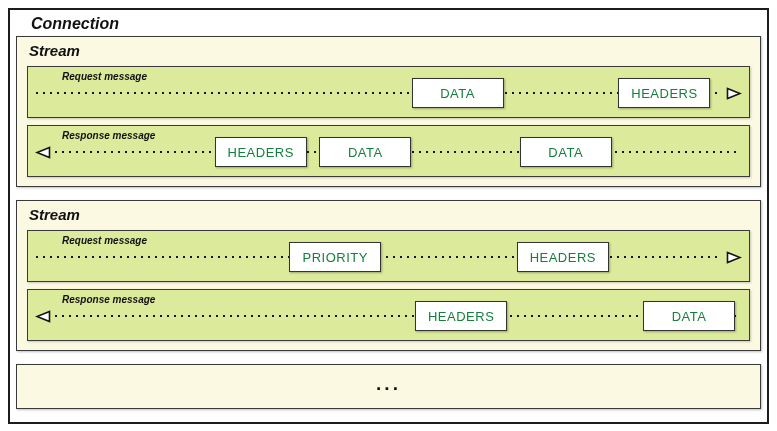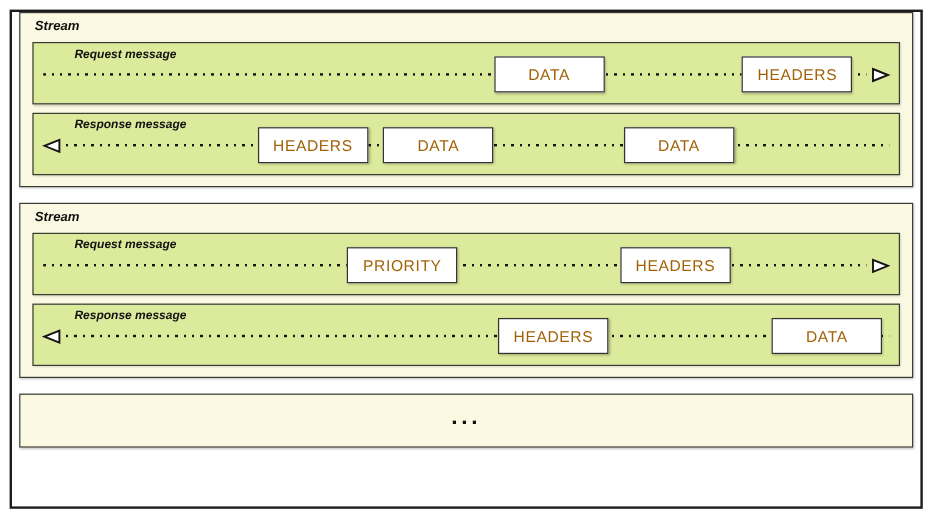--- a/index.html
+++ b/index.html
@@ -22,21 +22,21 @@
     margin: 5px 0 3px 15px;
   }
   .stream {
     border: 1.5px solid #3a3a3a;
     background: #fbf9e1;
     box-shadow: 1px 1px 2px rgba(0,0,0,0.25);
     padding: 2px 10px 9px 10px;
     margin-bottom: 13px;
   }
   .stream-label {
-    font-size: 11px; font-weight: bold; font-style: italic; color: #111;
+    font-size: 15px; font-weight: bold; font-style: italic; color: #111;
     margin: 3px 0 6px 2px;
   }
   .message {
     position: relative;
     height: 52px;
     background: #dcea9b;
     border: 1.5px solid #3a3a3a;
     box-shadow: 1px 1px 2px rgba(0,0,0,0.2);
     margin-top: 7px;
     box-sizing: border-box;
@@ -52,21 +52,21 @@
   }
   .message.dir-right .dotline { left: 8px;  right: 27px; }
   .message.dir-left  .dotline { left: 27px; right: 8px;  }
   .frame {
     position: absolute; top: 11px;
     width: 92px; height: 30px;
     background: #ffffff;
     border: 1.4px solid #333;
     box-shadow: 1px 1px 2px rgba(0,0,0,0.3);
     display: flex; align-items: center; justify-content: center;
-    font-size: 13px; color: #a16207;
+    font-size: 13px; color: #15803d;
     box-sizing: border-box;
     letter-spacing: 0.5px;
   }
   .arrow { position: absolute; top: 20px; line-height: 0; }
   .arrow.right { right: 7px; }
   .arrow.left  { left: 7px;  }
   .dots-box {
     border: 1.5px solid #3a3a3a;
     background: #fbf9e1;
     box-shadow: 1px 1px 2px rgba(0,0,0,0.25);
@@ -77,20 +77,21 @@
   .dots-box span {
     font-size: 19px; font-weight: bold; color: #111; letter-spacing: 3px;
     transform: translateY(-3px);
   }
 </style>
 </head>
 <body>
 
 <div class="canvas">
   <div class="connection">
+    <div class="conn-label">Connection</div>
     <div id="streams-container">
         <div class="stream">
           <div class="stream-label">Stream</div>
           <div class="message dir-right">
             <div class="msg-label">Request message</div>
             <div class="dotline"></div>
             <div class="frame" style="left: 53.2%;">DATA</div>
             <div class="frame" style="left: 81.9%;">HEADERS</div>
             <div class="arrow right"><svg width="16" height="13" viewBox="0 0 16 13">
                 <path d="M1.5,1.5 L14,6.5 L1.5,11.5 Z" fill="#ffffff" stroke="#141414" stroke-width="1.6"></path>

